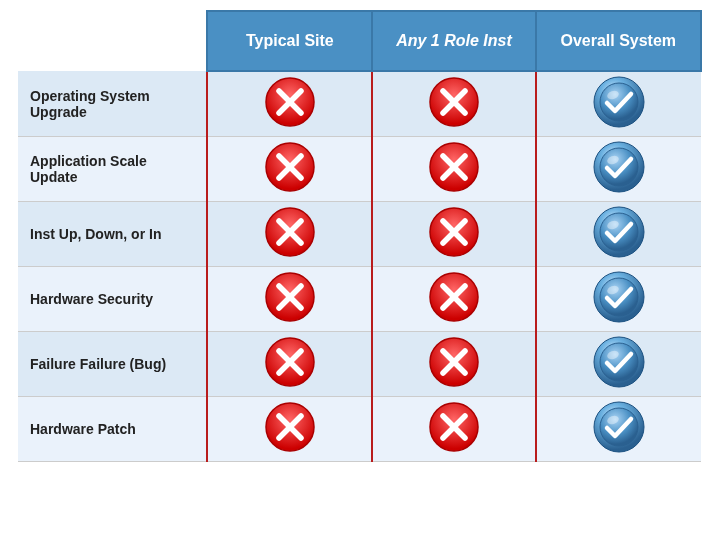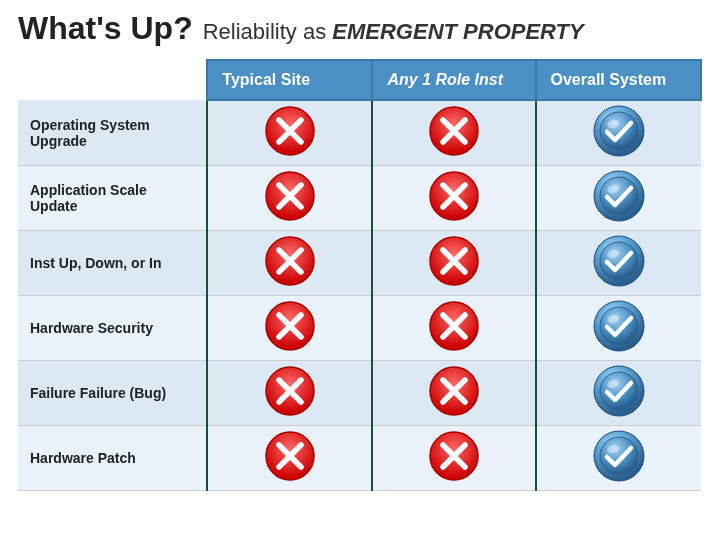--- a/index.html
+++ b/index.html
@@ -44,22 +44,22 @@
     table {
       width: 100%;
       border-collapse: collapse;
     }
 
     thead tr th {
       background: #4a90c4;
       color: #fff;
       font-size: 16px;
       font-weight: bold;
-      padding: 10px 14px;
-      text-align: left;
+      padding: 20px 14px;
+      text-align: center;
       border: 2px solid #3a78a8;
     }
 
     thead tr th:first-child {
       background: transparent;
       border: none;
     }
 
     tbody tr {
       border-bottom: 1px solid #ccc;
@@ -107,42 +107,36 @@
       width: 52px;
       height: 52px;
     }
 
     .icon-check svg {
       width: 52px;
       height: 52px;
     }
 
     td {
-      border-right: 2px solid #14532d;
+      border-right: 2px solid #b91c1c;
     }
 
     td:last-child {
       border-right: none;
     }
 
     .col-typical { width: 175px; }
     .col-any1 { width: 175px; font-style: italic; }
     .col-overall { width: 175px; }
   </style>
 </head>
 <body>
 
 <div class="page">
 
-  <div class="title-bar">
-    <span class="title-main">What's Up?</span>
-    <span class="title-sub">
-      <span>Reliability as </span><em>EMERGENT PROPERTY</em>
-    </span>
-  </div>
 
   <table>
     <thead>
       <tr>
         <th></th>
         <th class="col-typical">Typical Site</th>
         <th class="col-any1">Any 1 Role Inst</th>
         <th class="col-overall">Overall System</th>
       </tr>
     </thead>

